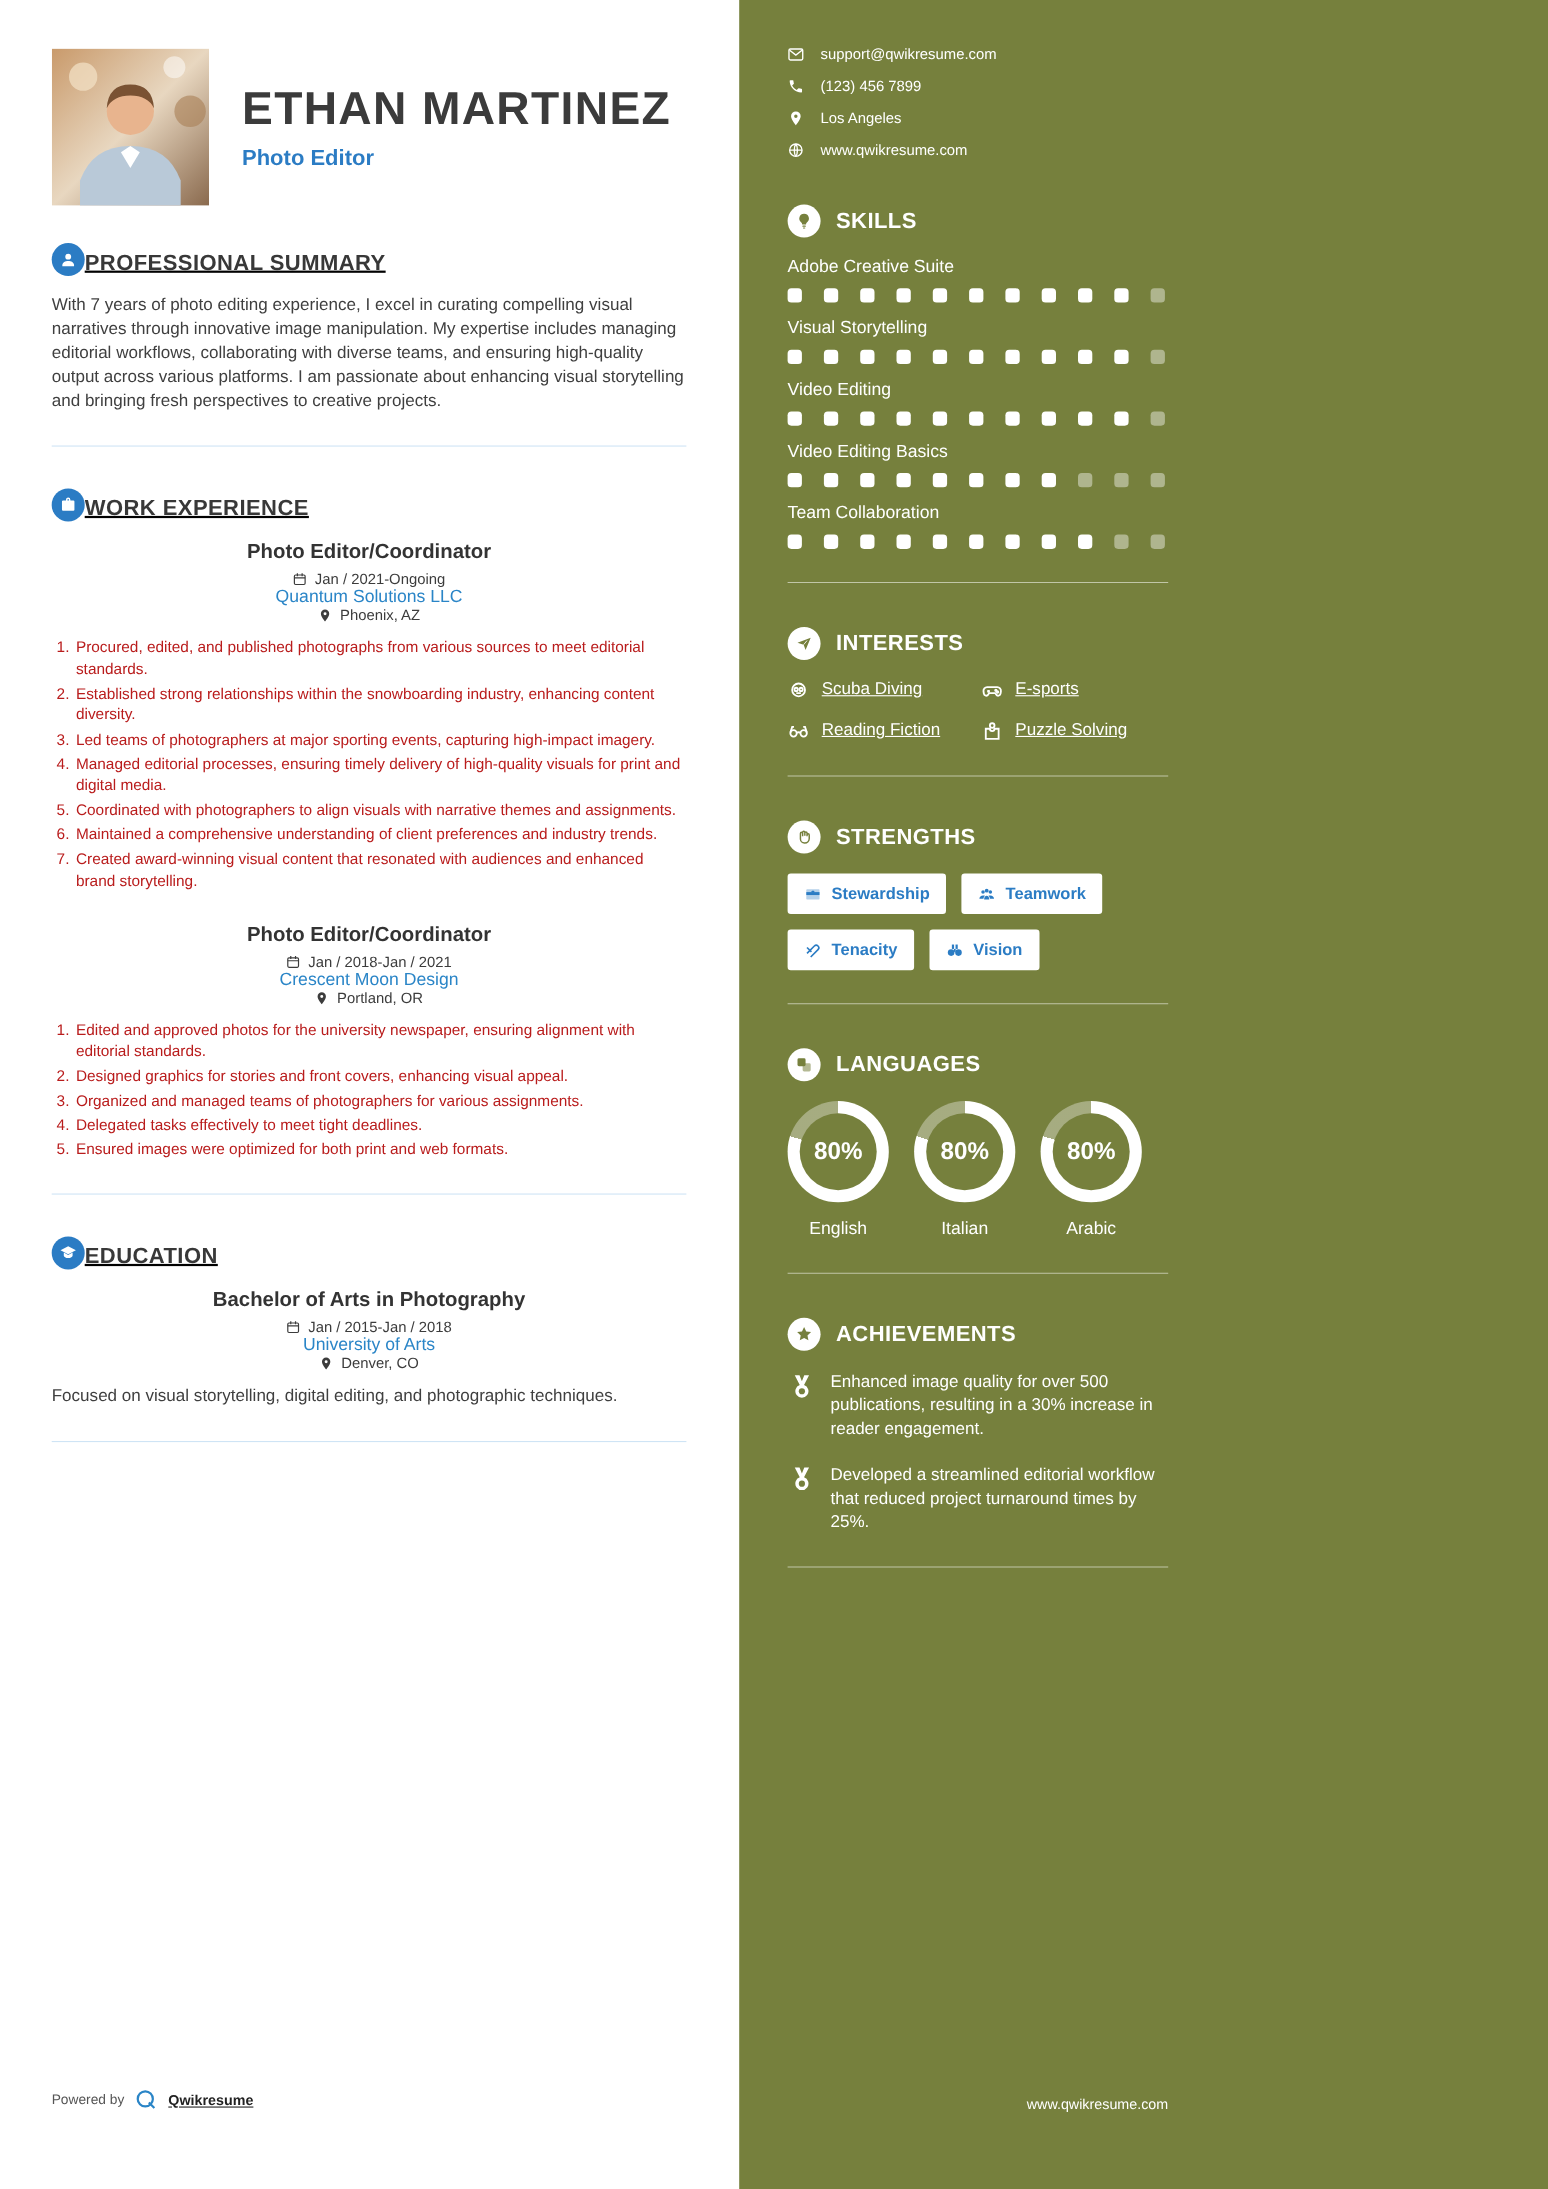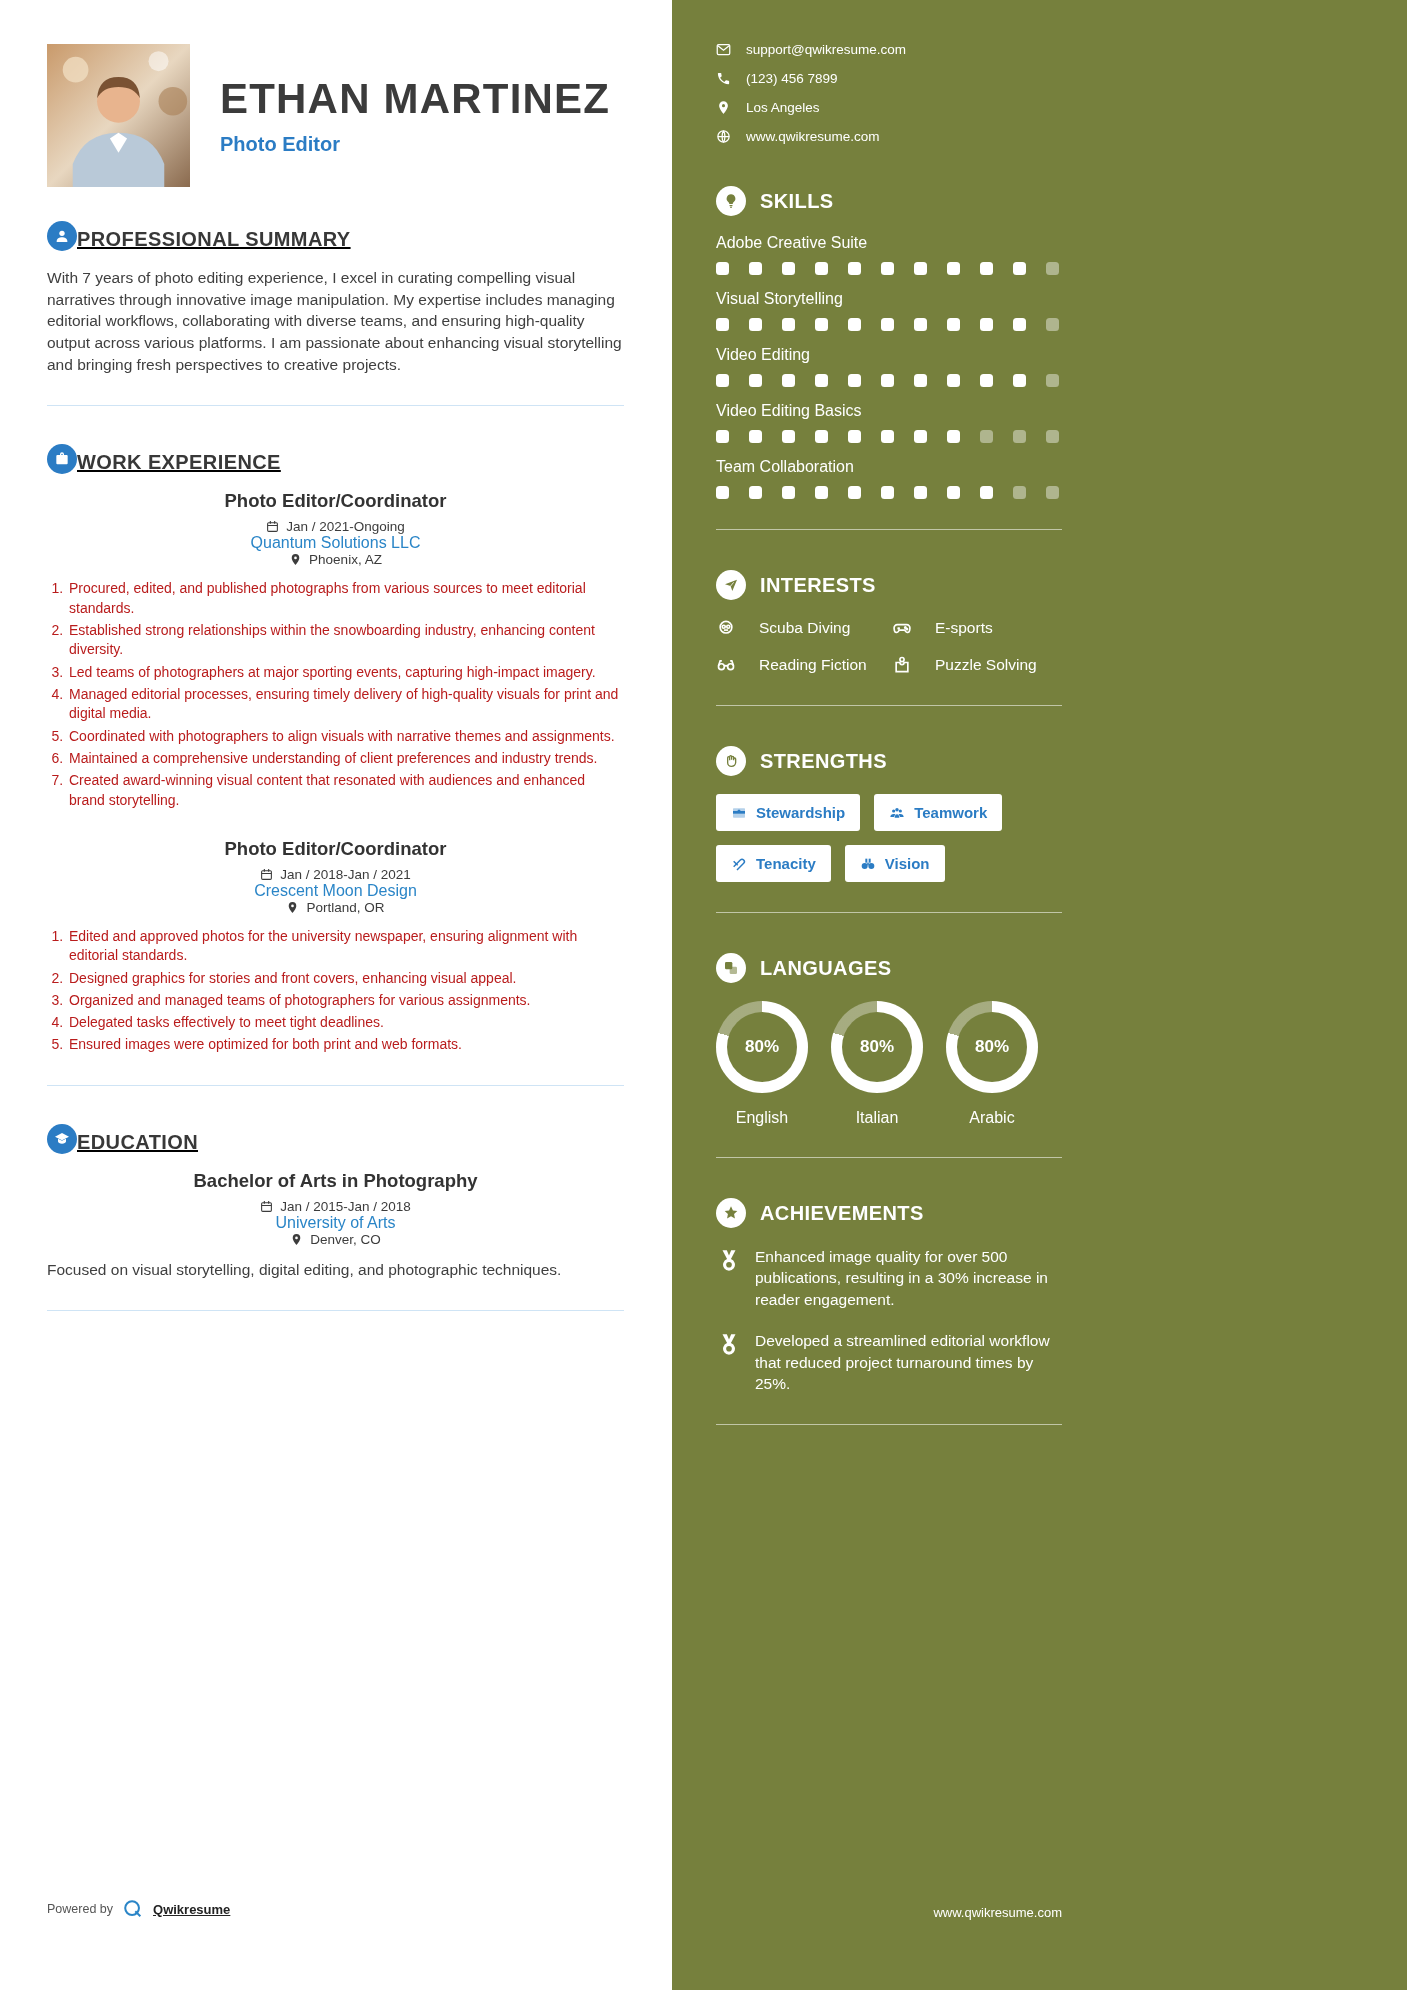--- a/index.html
+++ b/index.html
@@ -56,35 +56,35 @@
 
   .skill { margin-bottom:15px; }
   .skill-name { font-size:16px; margin-bottom:10px; }
   .dots { display:flex; gap:20px; }
   .dot { width:13px; height:13px; border-radius:3.5px; background:#fff; }
   .dot.dim { opacity:.42; }
 
   hr.div-right { border:none; border-top:1px solid rgba(255,255,255,.55); margin:30px 0 40px; width:346px; }
 
   .igrid { display:grid; grid-template-columns:176px 1fr; row-gap:17px; }
-  .iitem { display:flex; align-items:center; gap:23px; font-size:15.5px; }
+  .iitem { display:flex; align-items:flex-start; gap:11px; font-size:15.5px;text-decoration:underline; }
   .iitem svg { width:20px; height:20px; flex:0 0 auto; }
 
   .chips { display:flex; flex-wrap:wrap; gap:14px 14px; }
   .chip { display:flex; align-items:center; gap:9px; background:#fff; color:var(--accent-blue,#2b7cc4);
           font-size:15px; font-weight:700; padding:10px 15px; border-radius:3px; }
   .chip svg { width:16px; height:16px; }
 
   .langs { display:flex; gap:23px; }
   .lang { width:92px; text-align:center; }
   .ring { width:92px; height:92px; border-radius:50%; margin:0 auto;
           background:conic-gradient(#fff calc(var(--p,80)*1%), rgba(255,255,255,.35) 0);
           display:flex; align-items:center; justify-content:center; }
   .ring-inner { width:70px; height:70px; border-radius:50%; background:var(--sidebar-olive,#76803D);
-                display:flex; align-items:center; justify-content:center; font-size:17px; font-weight:700; }
+                display:flex; align-items:center; justify-content:center; font-size:22px; font-weight:700; }
   .lang-name { margin-top:16px; font-size:16px; }
 
   .aitem { display:flex; align-items:flex-start; gap:13px; margin-bottom:20px; }
   .aitem svg { width:26px; height:26px; flex:0 0 auto; margin-top:2px; }
   .atext { font-size:15.5px; line-height:1.38; }
 
   .footer-right { position:absolute; left:44px; bottom:70px; width:346px; text-align:right; font-size:13px; }
   .footer-right a { color:#fff; text-decoration:none; }
 </style>
 </head>

